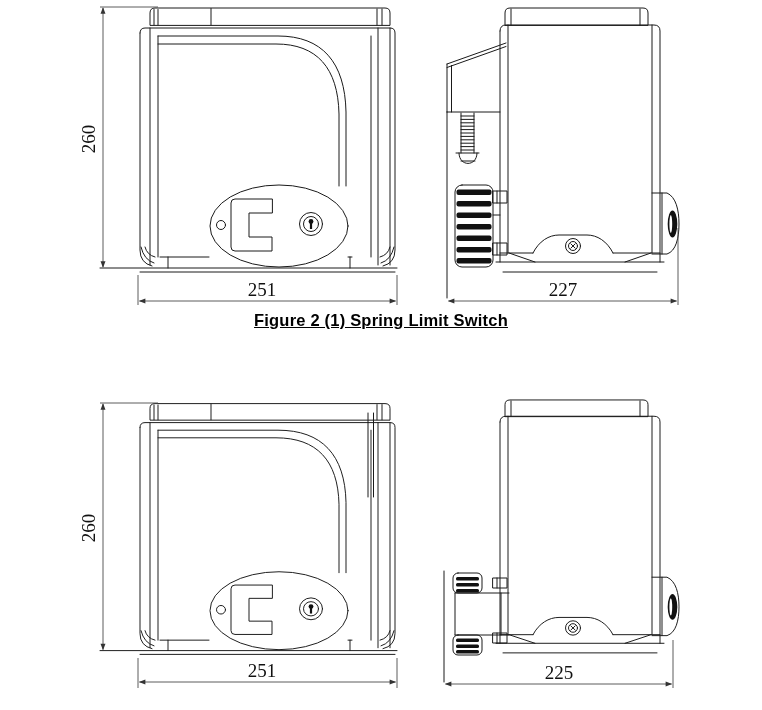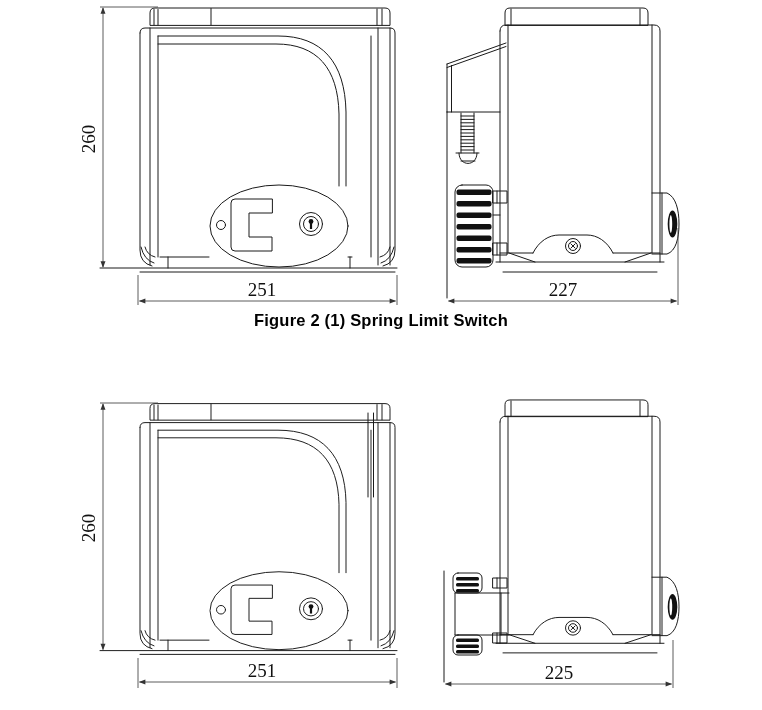--- a/index.html
+++ b/index.html
@@ -3,21 +3,21 @@
 <meta charset="utf-8">
 <style>
   html,body{margin:0;padding:0;background:#ffffff;}
   .page{position:relative;width:762px;height:710px;background:#ffffff;overflow:hidden;
         font-family:"Liberation Sans",sans-serif;}
   svg{position:absolute;display:block;}
   .part{stroke:#1a1a1a;stroke-width:1;fill:none;stroke-linecap:round;stroke-linejoin:round;}
   .dim{stroke:#4a4a4a;stroke-width:0.9;fill:none;}
   .dimtext{font-family:"Liberation Serif",serif;font-size:19px;fill:#111;}
   .caption{position:absolute;left:0;right:0;top:311px;text-align:center;
-           font-weight:bold;font-size:16.5px;color:#000;letter-spacing:0.2px;}
+           font-weight:bold;font-size:16.5px;color:#000;letter-spacing:0.2px;text-decoration:underline;}
 </style>
 </head>
 <body>
 
 <div class="page">
 
   <svg width="0" height="0" aria-hidden="true">
     <defs>
       <marker id="arr" viewBox="0 0 10 10" refX="9" refY="5" markerWidth="9" markerHeight="6.5" markerUnits="userSpaceOnUse" orient="auto-start-reverse">
         <path d="M0,1.2 L10,5 L0,8.8 Z" fill="#333"></path>

